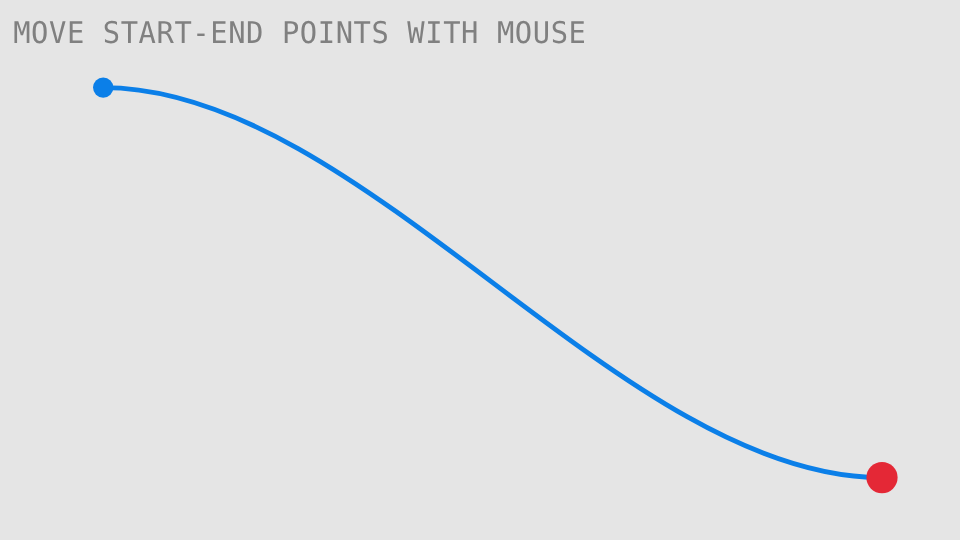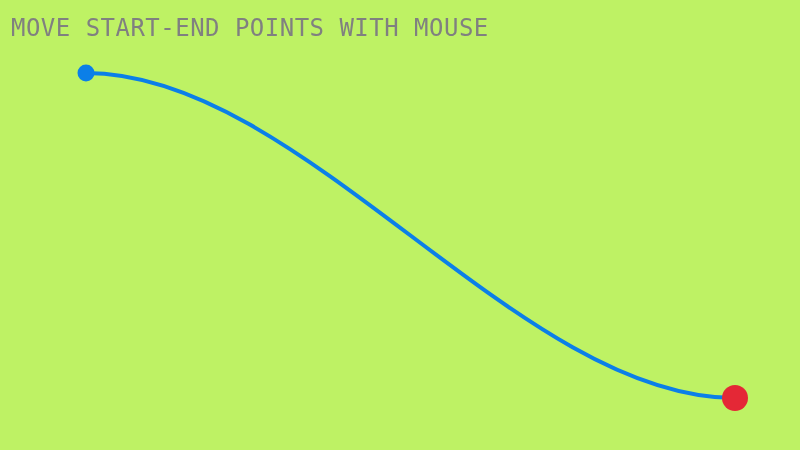--- a/index.html
+++ b/index.html
@@ -51,21 +51,21 @@
     stroke-linecap: round;
     stroke-linejoin: round;
   }
   .handle {
     cursor: pointer;
   }
 </style>
 </head>
 <body>
 
-<div id="stage" style="background: #bef264; width: 800px; height: 450px;">
+<div id="stage" style="background: #e5e5e5; width: 800px; height: 450px;">
 
   <svg id="canvas-layer" viewBox="0 0 800 450" xmlns="http://www.w3.org/2000/svg">
 
     <path class="curve-path" d="M 86 73 C 303 73 518 398 735 398" stroke="#0b7fe8" stroke-width="4"></path>
 
     <circle class="handle" cx="86" cy="73" r="8.5" fill="#0b7fe8"></circle>
 
     <circle class="handle" cx="735" cy="398" r="13" fill="#e42836"></circle>
   </svg>
 

